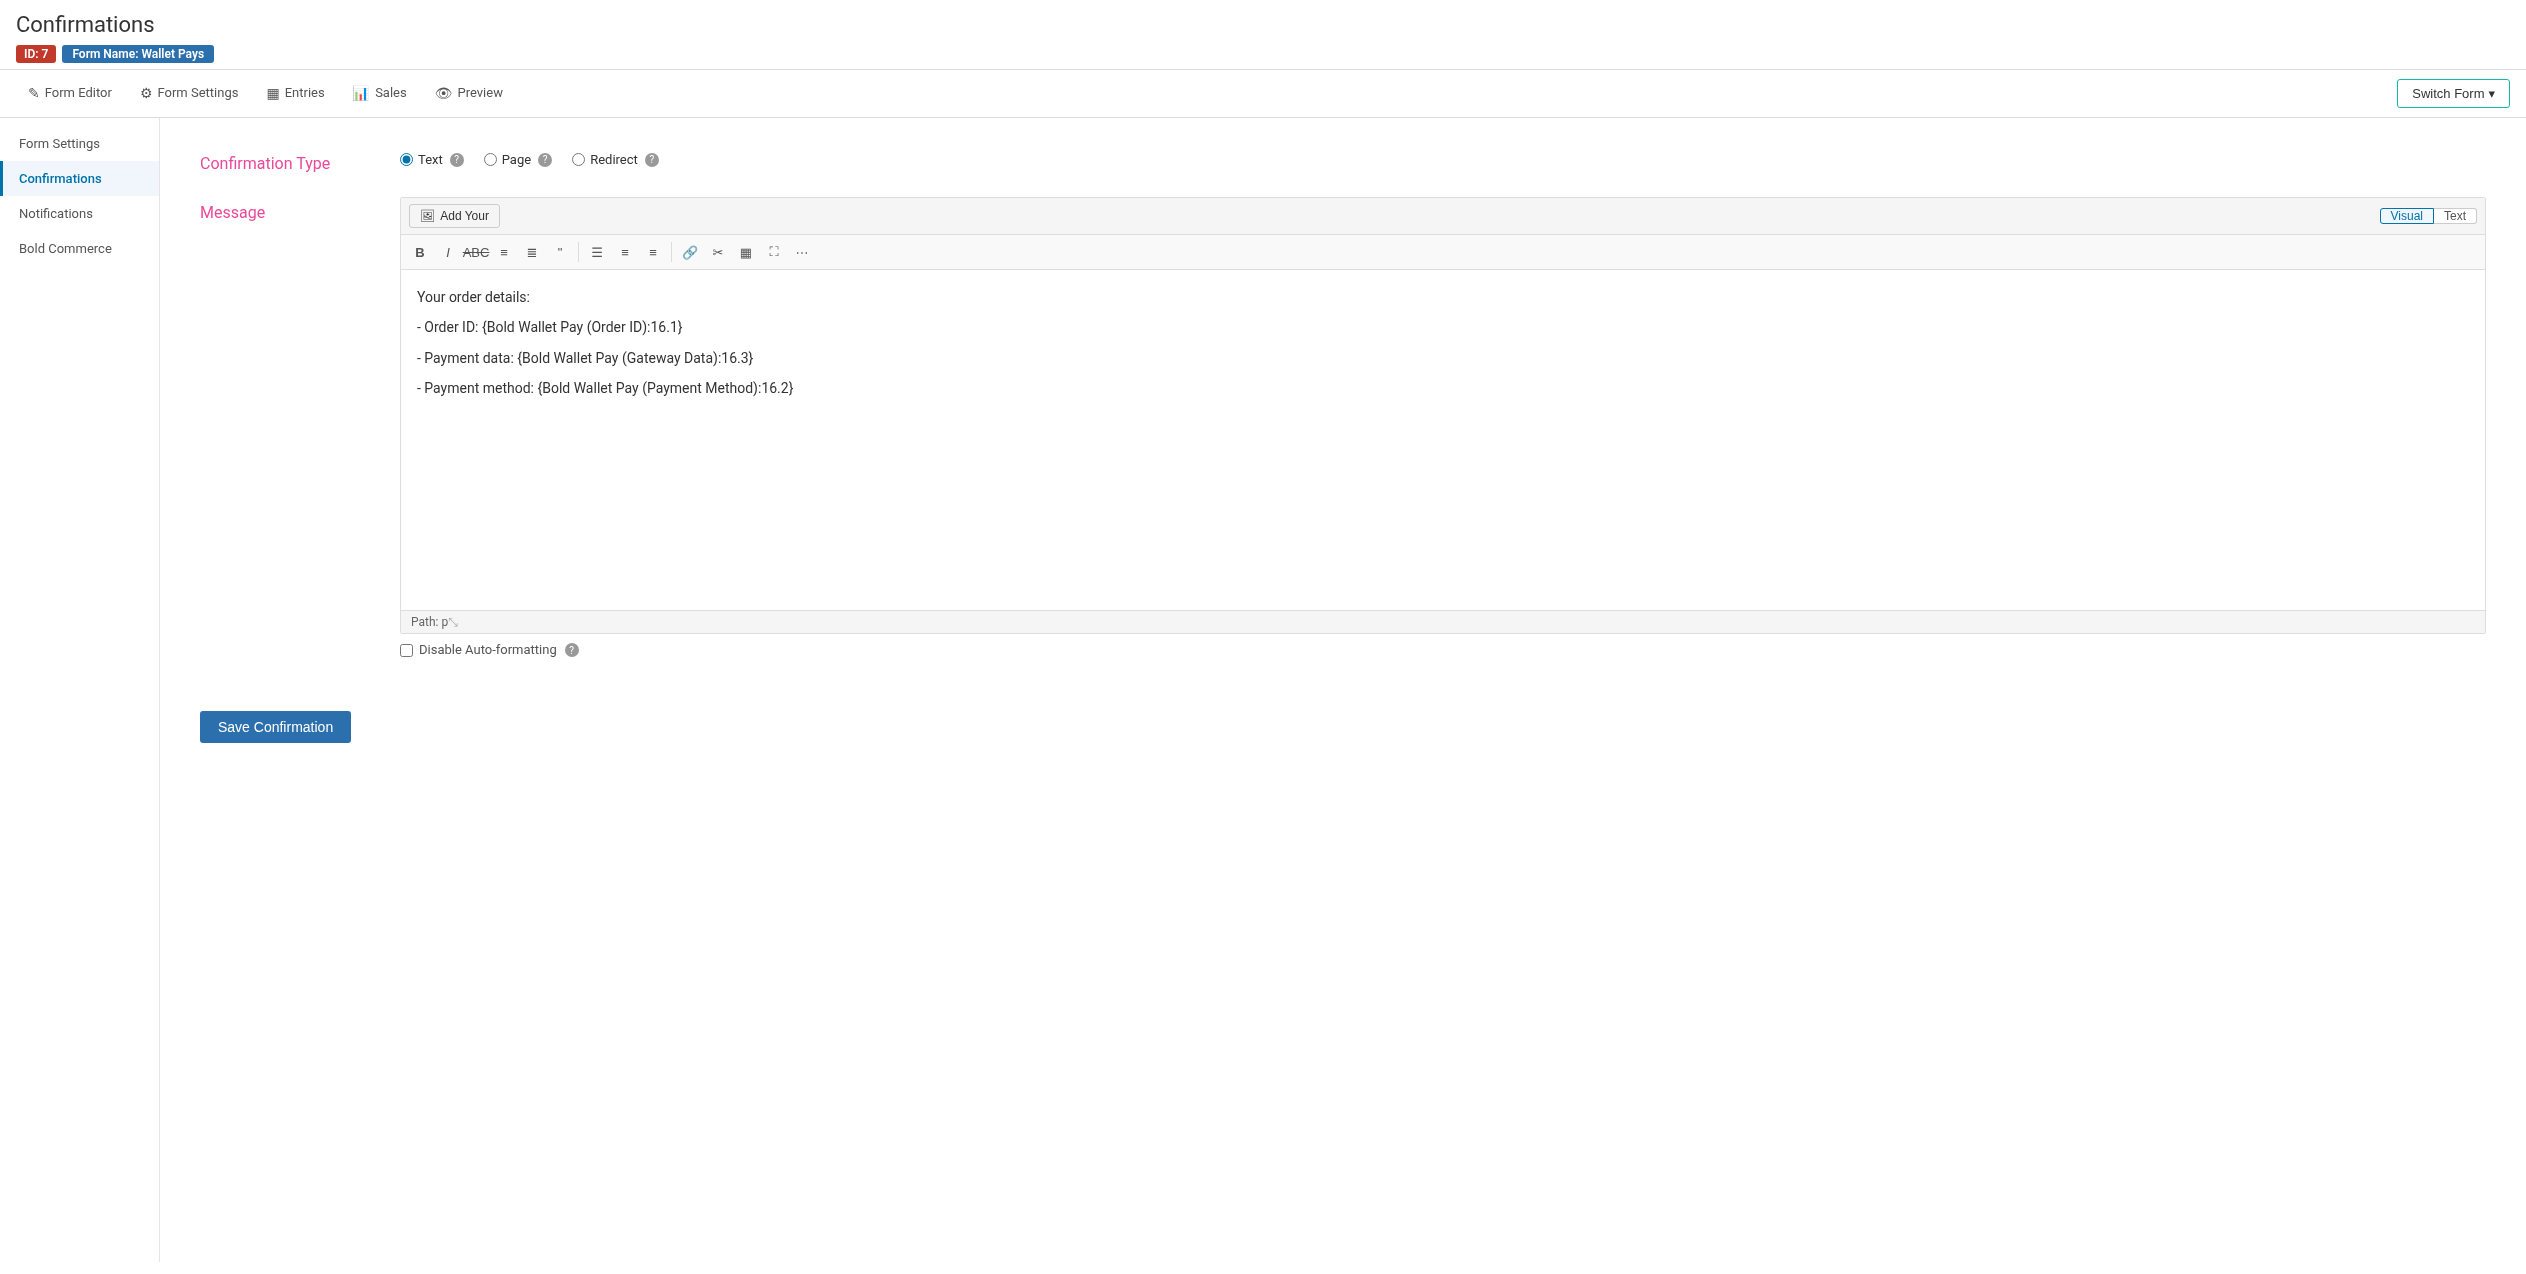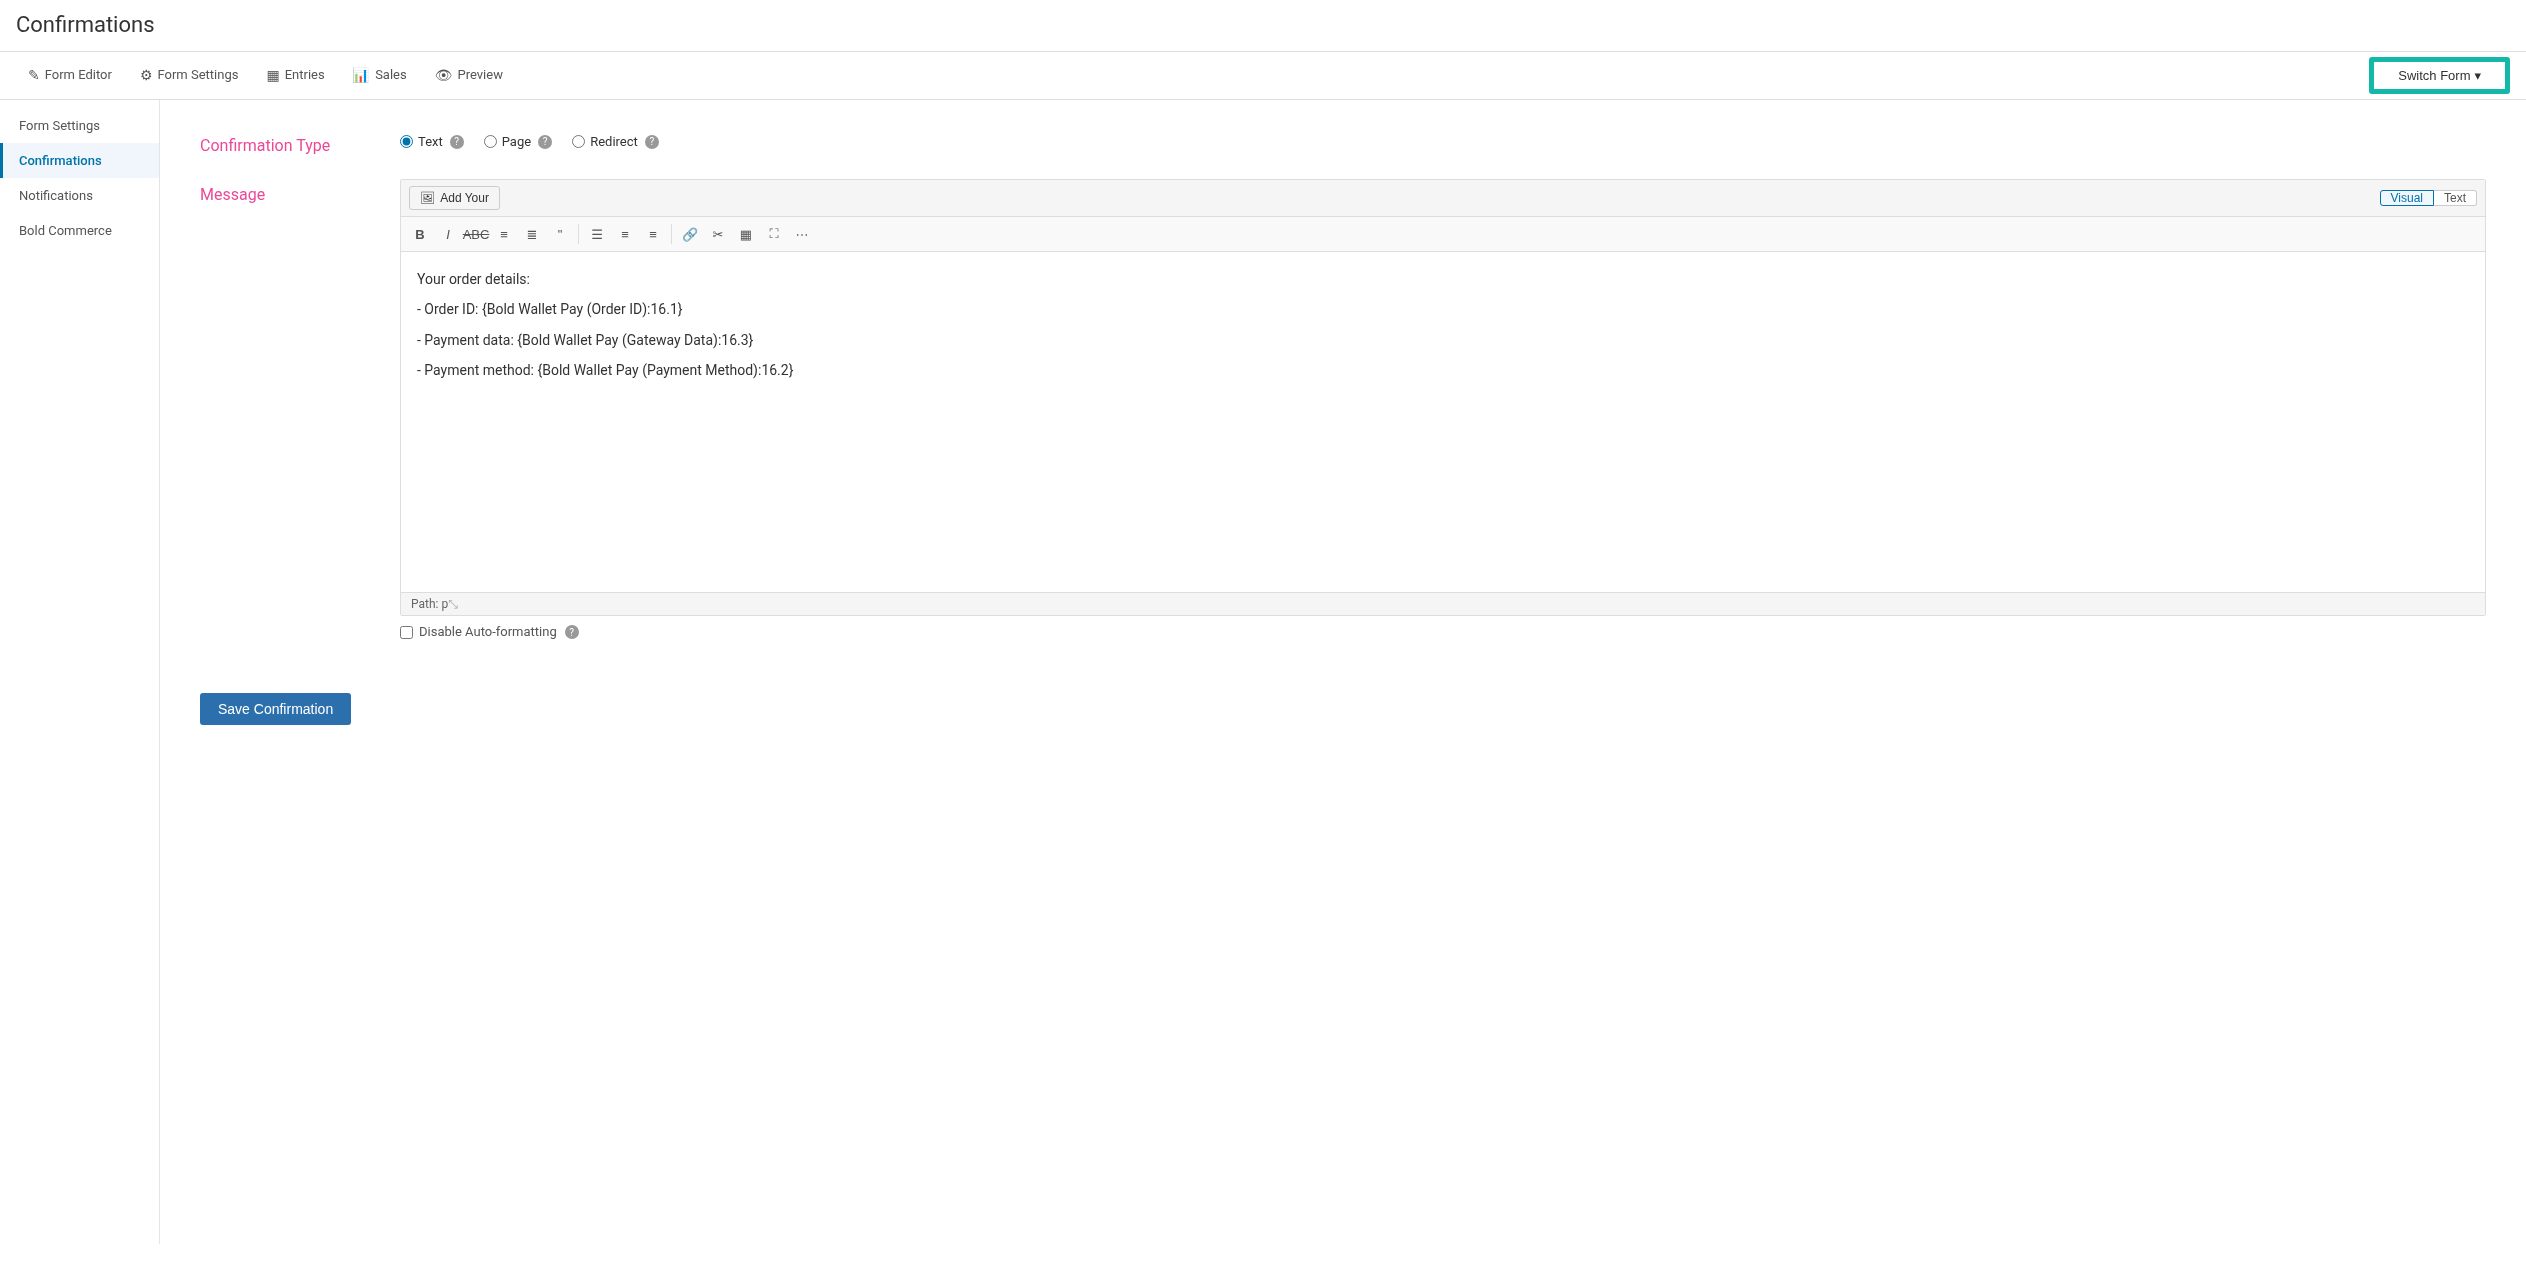--- a/index.html
+++ b/index.html
@@ -10,21 +10,21 @@
     .page-title { font-size: 22px; font-weight: 400; color: #333; margin-bottom: 8px; }
     .page-badges { display: flex; gap: 6px; align-items: center; }
     .badge-id { background: #c0392b; color: #fff; padding: 2px 8px; border-radius: 3px; font-size: 12px; font-weight: 600; }
     .badge-form { background: #2c6fad; color: #fff; padding: 2px 10px; border-radius: 3px; font-size: 12px; font-weight: 600; }
 
     
     .nav-bar { display: flex; align-items: center; padding: 0 16px; border-bottom: 1px solid #ddd; background: #fff; height: 48px; justify-content: space-between; }
     .nav-items { display: flex; gap: 4px; align-items: center; height: 100%; }
     .nav-item { display: flex; align-items: center; gap: 5px; padding: 0 12px; height: 100%; color: #555; text-decoration: none; font-size: 13px; cursor: pointer; border-bottom: 2px solid transparent; }
     .nav-item .nav-icon { font-size: 14px; }
-    .switch-form-btn { display: flex; align-items: center; gap: 4px; padding: 6px 24px; border: 5px solid #14b8a6; border-radius: 3px; background: #fff; cursor: pointer; font-size: 13px; color: #333; }
+    .switch-form-btn { display: flex; align-items: center; gap: 4px; padding: 6px 14px; border: 1px solid #14b8a6; border-radius: 3px; background: #fff; cursor: pointer; font-size: 13px; color: #333; }
 
     
     .layout { display: flex; min-height: calc(100vh - 130px); }
 
     
     .sidebar { width: 160px; min-width: 160px; border-right: 1px solid #e5e5e5; background: #fff; padding-top: 8px; }
     .sidebar-item { display: block; padding: 10px 16px; font-size: 13px; color: #555; cursor: pointer; text-decoration: none; border-left: 3px solid transparent; }
     .sidebar-item.active { color: #0073aa; border-left: 3px solid #0073aa; font-weight: 500; background: #f0f6fb; }
     .sidebar-item.plain { border-left: 3px solid transparent; }
 
@@ -69,20 +69,24 @@
     .auto-format-row label { font-size: 13px; color: #555; cursor: pointer; }
 
     
     .save-btn { margin-top: 30px; padding: 8px 18px; background: #2c6fad; color: #fff; border: none; border-radius: 3px; font-size: 14px; cursor: pointer; }
   </style>
 </head>
 <body>
 
 <div class="page-header">
   <h1 class="page-title">Confirmations</h1>
+  <div class="page-badges">
+    <span class="badge-id">ID: 7</span>
+    <span class="badge-form">Form Name: Wallet Pays</span>
+  </div>
 </div>
 
 <div class="nav-bar">
   <div class="nav-items">
     <a class="nav-item">
       <span class="nav-icon">✎</span>
       <span>Form Editor</span>
     </a>
     <a class="nav-item">
       <span class="nav-icon">⚙</span>

